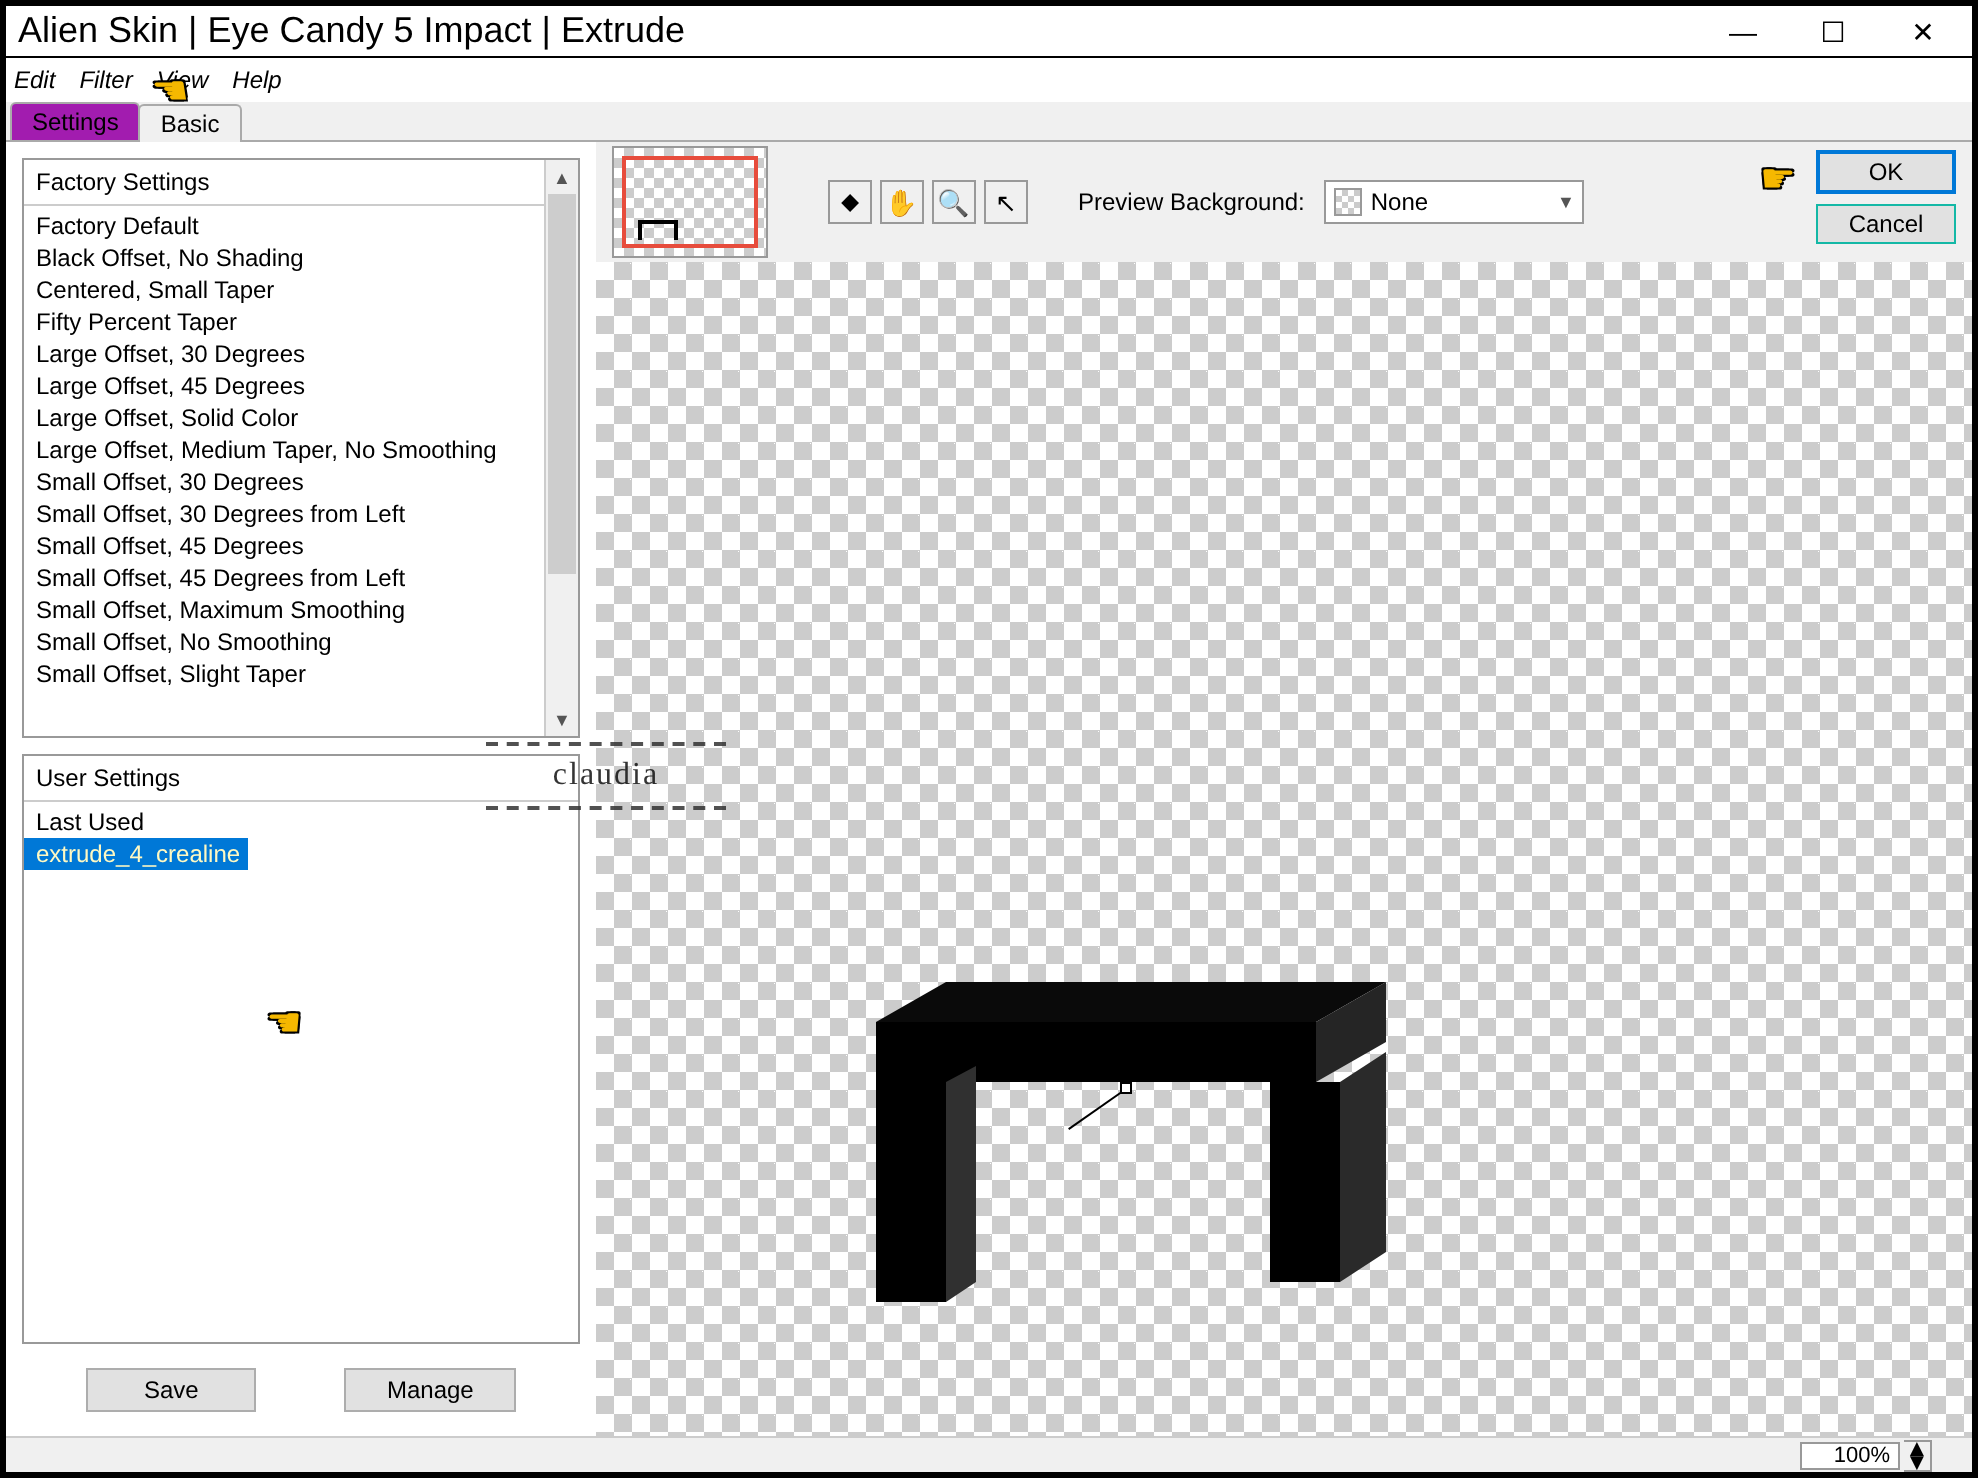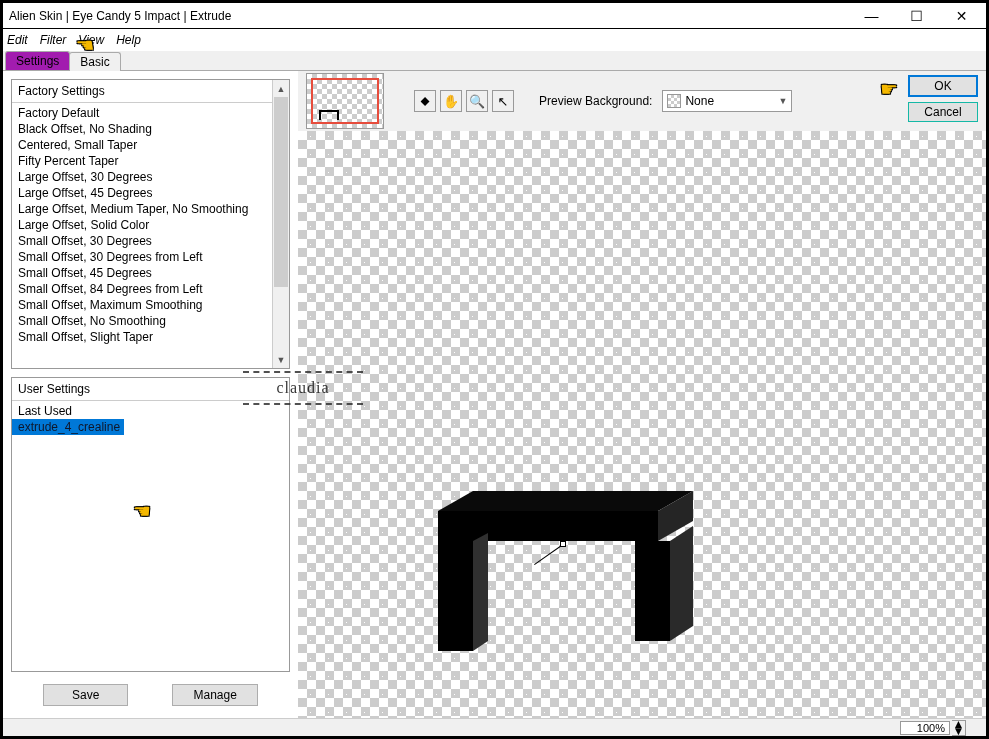--- a/index.html
+++ b/index.html
@@ -20,21 +20,21 @@
     .titlebar {
       height: 26px;
       display: flex;
       align-items: center;
       padding: 0 2px;
       border-bottom: 1px solid #000;
     }
     .title-text {
       flex: 1;
       padding-left: 4px;
-      font-size: 12px;
+      font-size: 18px;
     }
     .win-controls {
       display: flex;
       gap: 0;
     }
     .win-btn {
       width: 45px;
       height: 22px;
       display: flex;
       align-items: center;
@@ -126,21 +126,21 @@
     .list-items {
       padding: 2px 0;
     }
     .list-item {
       padding: 1px 6px;
       cursor: default;
       white-space: nowrap;
     }
     .list-item.selected {
       background: #0078d7;
-      color: #0f172a;
+      color: #fef9c3;
       display: inline-block;
       padding-right: 4px;
     }
     .scrollbar-v {
       position: absolute;
       right: 0;
       top: 0;
       bottom: 0;
       width: 17px;
       background: #f0f0f0;
@@ -428,26 +428,26 @@
     <div class="listbox factory-list">
       <div class="listbox-content" style="padding-right:17px;">
         <div class="list-header">Factory Settings</div>
         <div class="list-items" id="factory-items">
             <div class="list-item">Factory Default</div>
             <div class="list-item">Black Offset, No Shading</div>
             <div class="list-item">Centered, Small Taper</div>
             <div class="list-item">Fifty Percent Taper</div>
             <div class="list-item">Large Offset, 30 Degrees</div>
             <div class="list-item">Large Offset, 45 Degrees</div>
+            <div class="list-item">Large Offset, Solid Color</div>
             <div class="list-item">Large Offset, Medium Taper, No Smoothing</div>
-            <div class="list-item">Large Offset, Solid Color</div>
             <div class="list-item">Small Offset, 30 Degrees</div>
             <div class="list-item">Small Offset, 30 Degrees from Left</div>
             <div class="list-item">Small Offset, 45 Degrees</div>
-            <div class="list-item">Small Offset, 84 Degrees from Left</div>
+            <div class="list-item">Small Offset, 45 Degrees from Left</div>
             <div class="list-item">Small Offset, Maximum Smoothing</div>
             <div class="list-item">Small Offset, No Smoothing</div>
             <div class="list-item">Small Offset, Slight Taper</div>
           </div>
       </div>
       <div class="scrollbar-v">
         <div class="scroll-arrow">▲</div>
         <div class="scroll-thumb"></div>
         <div class="scroll-arrow" style="position:absolute;bottom:0;left:0;right:0;">▼</div>
       </div>

